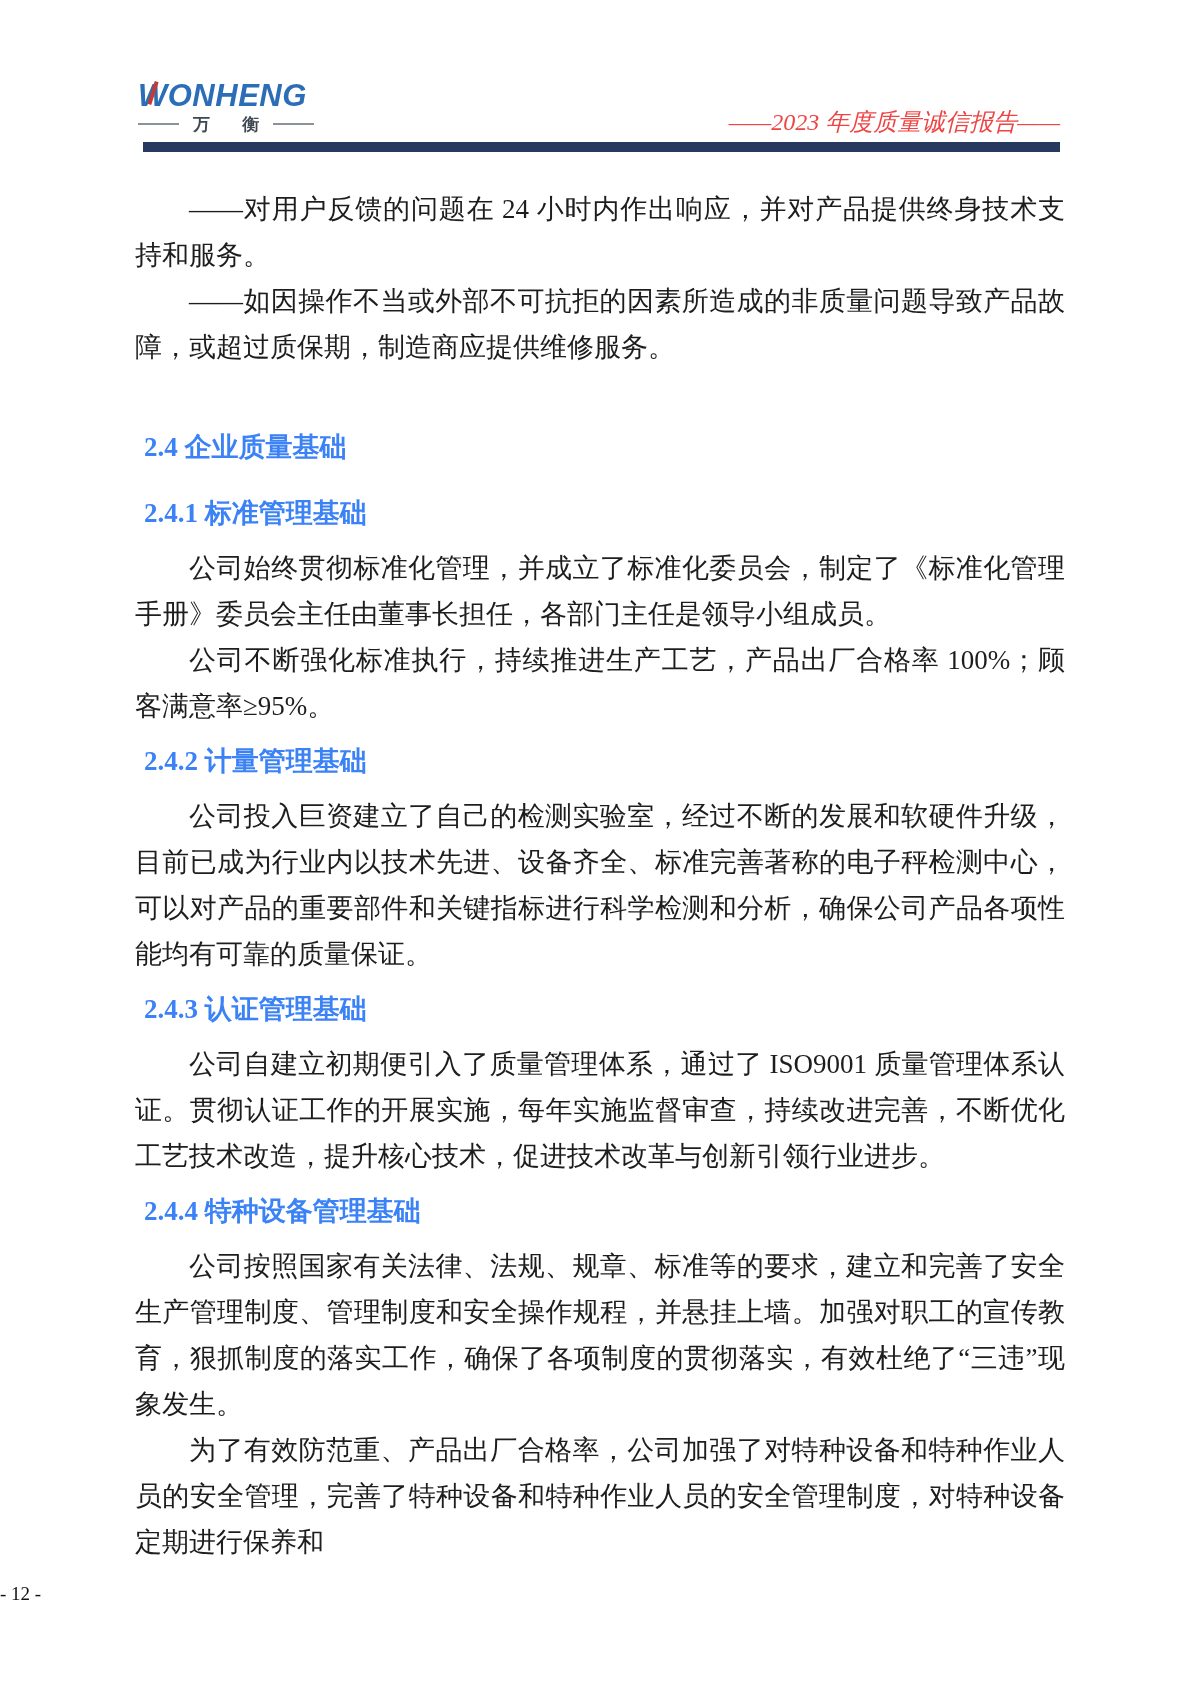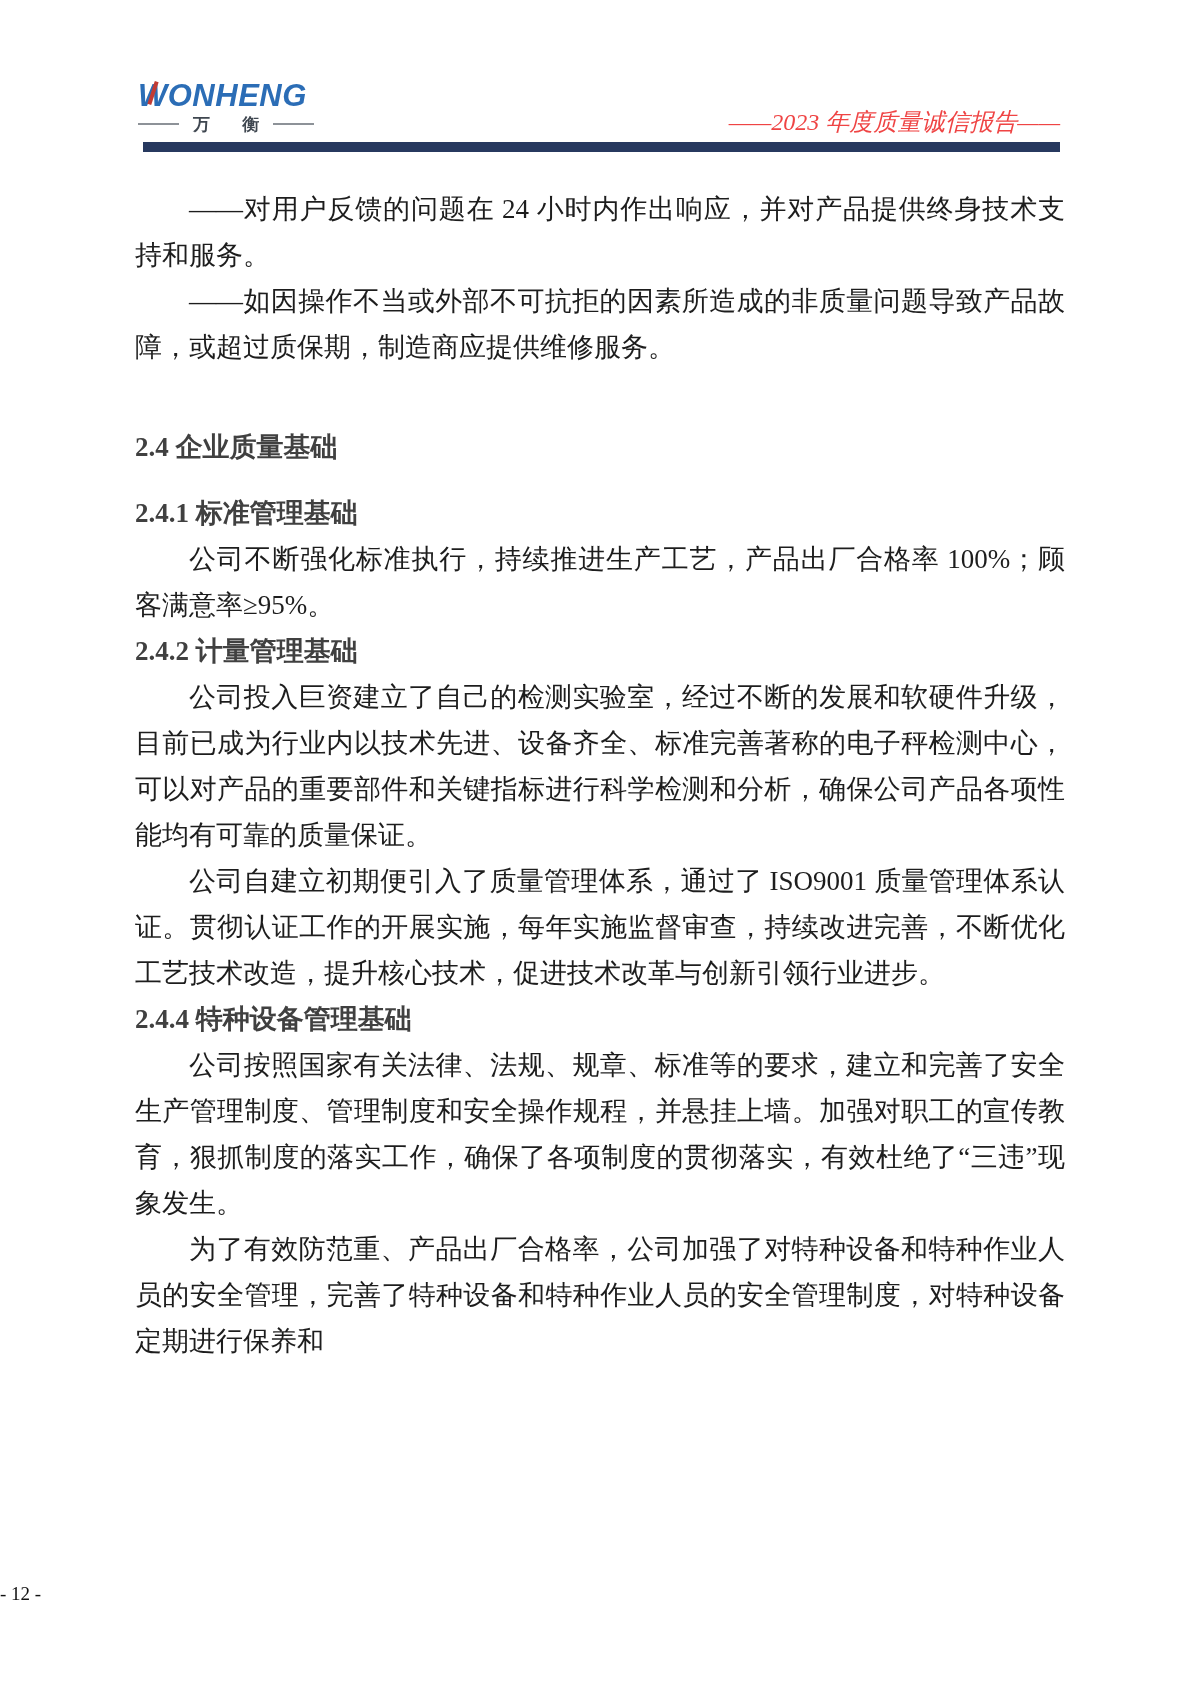--- a/index.html
+++ b/index.html
@@ -86,22 +86,22 @@
     font-size: 27px;
     line-height: 46px;
     text-align: justify;
     color: #1d1d1d;
   }
   .para { margin: 0; text-indent: 2em; }
   .heading {
     font-size: 27px;
     font-weight: bold;
     line-height: 46px;
-    margin: 0;
-    color: #404040;
+    margin: 9px;
+    color: #3b82f6;
   }
   .heading.gap-large { margin-top: 54px; }
   .heading.gap-small { margin-top: 20px; }
 
   
   .footer {
     position: absolute;
     left: 0;
     right: 0;
     top: 1583px;
@@ -128,25 +128,27 @@
   <div class="header-title">——2023 年度质量诚信报告——</div>
   <div class="header-rule"></div>
 
   <div class="main">
     <p class="para">——对用户反馈的问题在 24 小时内作出响应，并对产品提供终身技术支持和服务。</p>
     <p class="para">——如因操作不当或外部不可抗拒的因素所造成的非质量问题导致产品故障，或超过质保期，制造商应提供维修服务。</p>
 
     <p class="heading gap-large">2.4 企业质量基础</p>
 
     <p class="heading gap-small">2.4.1 标准管理基础</p>
+    <p class="para">公司始终贯彻标准化管理，并成立了标准化委员会，制定了《标准化管理手册》委员会主任由董事长担任，各部门主任是领导小组成员。</p>
     <p class="para">公司不断强化标准执行，持续推进生产工艺，产品出厂合格率 100%；顾客满意率≥95%。</p>
 
     <p class="heading">2.4.2 计量管理基础</p>
     <p class="para">公司投入巨资建立了自己的检测实验室，经过不断的发展和软硬件升级，目前已成为行业内以技术先进、设备齐全、标准完善著称的电子秤检测中心，可以对产品的重要部件和关键指标进行科学检测和分析，确保公司产品各项性能均有可靠的质量保证。</p>
 
+    <p class="heading">2.4.3 认证管理基础</p>
     <p class="para">公司自建立初期便引入了质量管理体系，通过了 ISO9001 质量管理体系认证。贯彻认证工作的开展实施，每年实施监督审查，持续改进完善，不断优化工艺技术改造，提升核心技术，促进技术改革与创新引领行业进步。</p>
 
     <p class="heading">2.4.4 特种设备管理基础</p>
     <p class="para">公司按照国家有关法律、法规、规章、标准等的要求，建立和完善了安全生产管理制度、管理制度和安全操作规程，并悬挂上墙。加强对职工的宣传教育，狠抓制度的落实工作，确保了各项制度的贯彻落实，有效杜绝了“三违”现象发生。</p>
     <p class="para">为了有效防范重、产品出厂合格率，公司加强了对特种设备和特种作业人员的安全管理，完善了特种设备和特种作业人员的安全管理制度，对特种设备定期进行保养和</p>
   </div>
 
   <div class="footer">- 12 -</div>
 
 </div>

